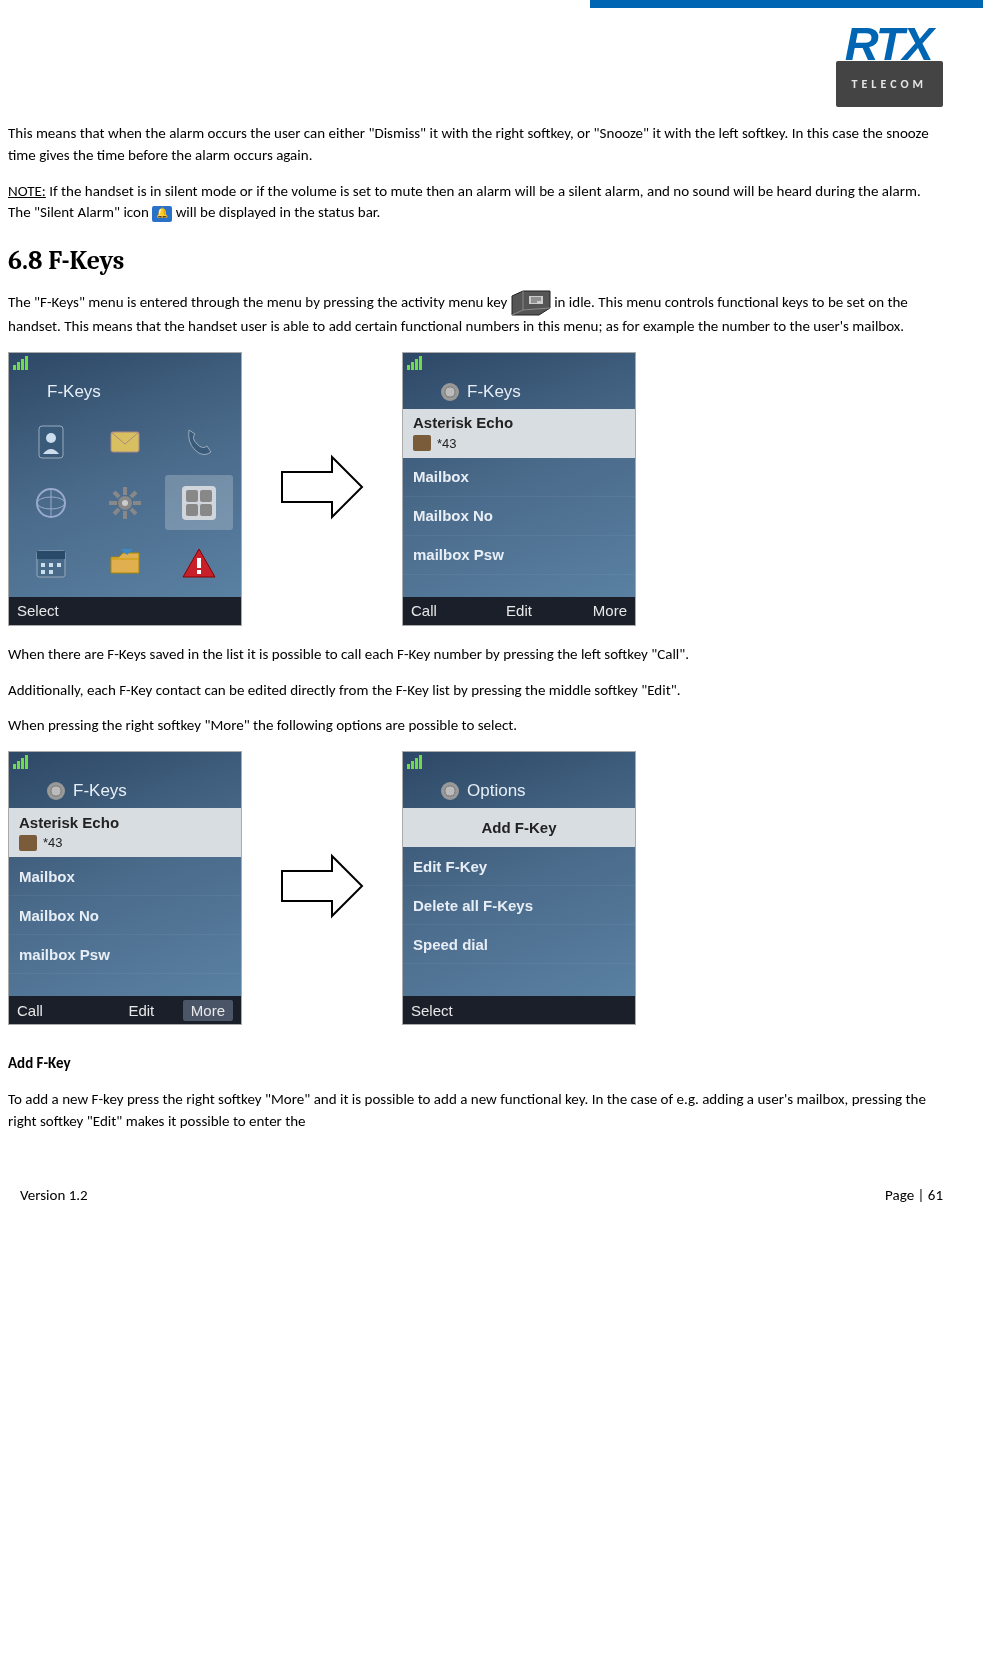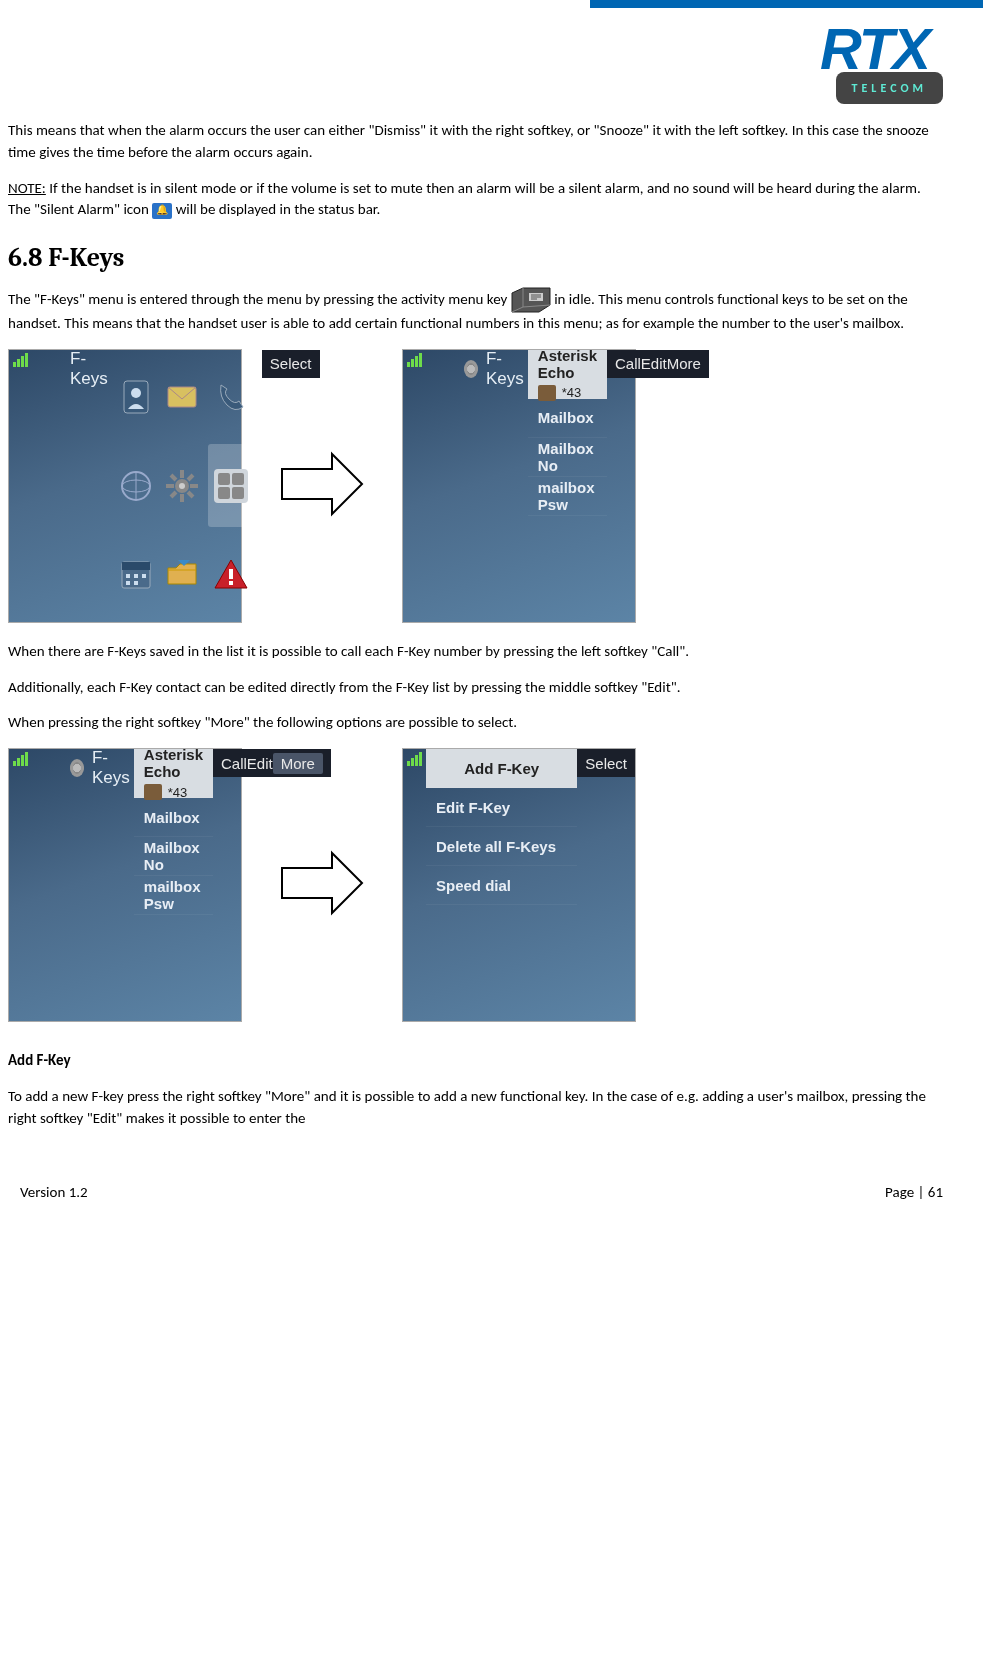--- a/index.html
+++ b/index.html
@@ -19,42 +19,42 @@
   }
   .logo-wrap {
     text-align: right;
     padding: 12px 40px 10px 0;
   }
   .logo {
     display: inline-block;
     font-family: Arial, sans-serif;
     font-weight: 900;
     font-style: italic;
-    font-size: 58px;
+    font-size: 47px;
     color: #0066b3;
     letter-spacing: -2px;
     position: relative;
     line-height: 1;
   }
   .logo .rtx { display: inline-block; }
   .logo .x-swoosh {
     display: inline-block;
     position: relative;
   }
   .logo .x-swoosh svg { vertical-align: middle; }
   .telecom-pill {
     display: inline-block;
     background: #444;
-    color: #5eead4;
+    color: #e5e5e5;
     font-size: 12px;
     font-style: normal;
     font-weight: bold;
     letter-spacing: 4px;
-    padding: 9px 16px;
-    border-radius: 8px;
+    padding: 16px 16px;
+    border-radius: 2px;
     position: relative;
     top: -6px;
     margin-left: 60px;
   }
   .content {
     padding: 0 40px 20px 8px;
   }
   p { margin: 0 0 14px 0; line-height: 1.45; }
   .note-u { text-decoration: underline; }
   h2.sec {
@@ -91,21 +91,21 @@
     gap: 30px;
     margin: 10px 0 18px 0;
   }
   .phone-screen {
     width: 232px;
     height: 272px;
     border: 1px solid #aaa;
     background: linear-gradient(160deg, #2d4866 0%, #4a6a8a 45%, #5c84a6 100%);
     position: relative;
     display: flex;
-    flex-direction: row;
+    flex-direction: column;
     font-family: Arial, sans-serif;
   }
   .phone-screen .status {
     height: 20px;
     display: flex;
     align-items: center;
     padding: 0 4px;
     gap: 3px;
   }
   .sig-bar {
@@ -461,20 +461,21 @@
 
   <div class="phone-screen">
     <div class="status">
       <span class="sig-bar">
             <span></span>
             <span></span>
             <span></span>
             <span></span>
           </span>
     </div>
+    <div class="title with-gear">Options</div>
     <div class="body">
       <div class="list-row sel" style="height:38px;flex-direction:row;align-items:center;">
         <span>Add F-Key</span>
       </div>
       <div class="list-row">
             <span>Edit F-Key</span>
           </div>
       <div class="list-row">
             <span>Delete all F-Keys</span>
           </div>

